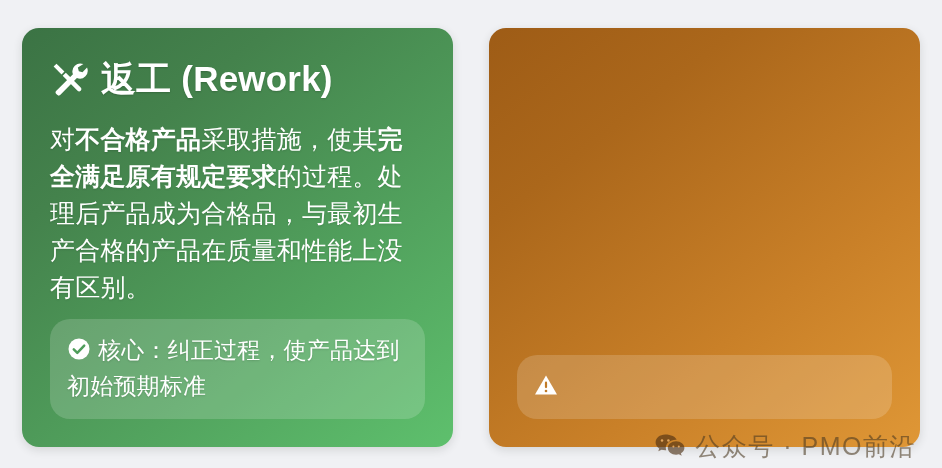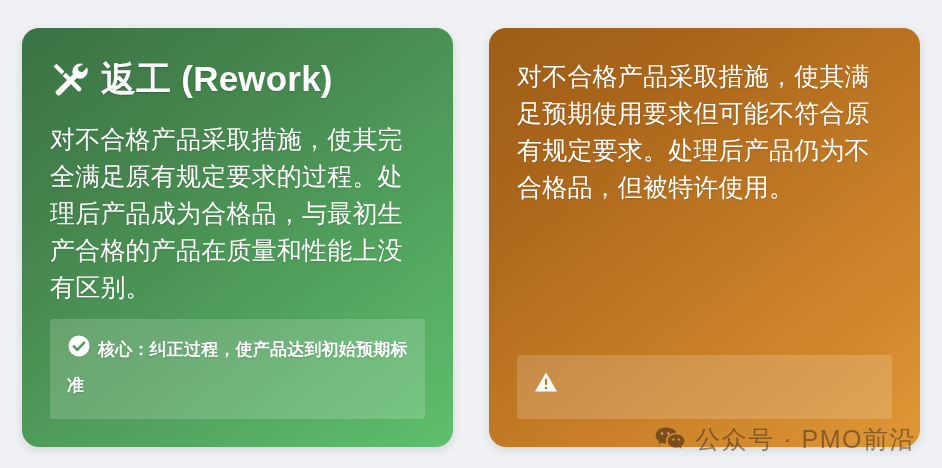--- a/index.html
+++ b/index.html
@@ -72,52 +72,52 @@
   .card-body {
     color: #ffffff;
     font-size: 25px;
     line-height: 37px;
     letter-spacing: 0.2px;
     margin: 0;
     text-shadow: 0 1px 2px rgba(0,0,0,0.13);
     flex: 0 0 auto;
   }
   .card-body b {
-    font-weight: normal;
+    font-weight: bold;
   }
 
   .card-spacer { flex: 1 1 auto; min-height: 10px; }
 
   .core-box {
     background: rgba(255, 255, 255, 0.17);
-    border-radius: 3px;
+    border-radius: 20px;
     padding: 13px 17px 15px 17px;
     box-sizing: border-box;
     color: #ffffff;
-    font-size: 17px;
-    font-weight: bold;
+    font-size: 23px;
+    font-weight: normal;
     line-height: 36px;
     letter-spacing: 0.2px;
     text-shadow: 0 1px 2px rgba(0,0,0,0.15);
     margin-bottom: 6px;
   }
 
   .core-icon {
     display: inline-block;
     vertical-align: -3px;
     width: 24px;
     height: 24px;
     margin-right: 7px;
   }
   .core-icon svg { display: block; }
 
   .watermark {
     position: absolute;
     right: 26px;
-    bottom: 12px;
+    bottom: 5px;
     display: flex;
     align-items: center;
     gap: 10px;
     font-size: 25px;
     letter-spacing: 1.5px;
     color: rgba(74, 56, 32, 0.58);
     pointer-events: none;
     white-space: nowrap;
   }
   .watermark-icon {
@@ -155,23 +155,20 @@
         <svg width="24" height="24" viewBox="0 0 24 24" aria-hidden="true">
           <circle cx="12" cy="12" r="10.5" fill="#ffffff"></circle>
           <path d="M6.8 12.3 L10.3 15.8 L17.2 8.6" fill="none" stroke="#4f9d5b" stroke-width="2.5" stroke-linecap="round" stroke-linejoin="round"></path>
         </svg>
       </span><span>核心：纠正过程，使产品达到初始预期标准</span>
     </div>
   </div>
 
   <div class="card card-orange">
 
-    <p class="card-body">
-      <span>对</span><b>不合格产品</b><span>采取措施，使其</span><b>满足预期使用要求</b><span>但可能不符合原有规定要求。处理后产品仍为不合格品，但被特许使用。</span>
-    </p>
 
     <div class="card-spacer"></div>
 
     <div class="core-box">
       <span class="core-icon">
         <svg width="24" height="24" viewBox="0 0 24 24" aria-hidden="true">
           <path d="M12 2.6 L23 21.4 L1 21.4 Z" fill="#ffffff"></path>
           <rect x="10.9" y="8.6" width="2.2" height="6.6" rx="1.1" fill="#c07a28"></rect>
           <circle cx="12" cy="18.0" r="1.3" fill="#c07a28"></circle>
         </svg>

